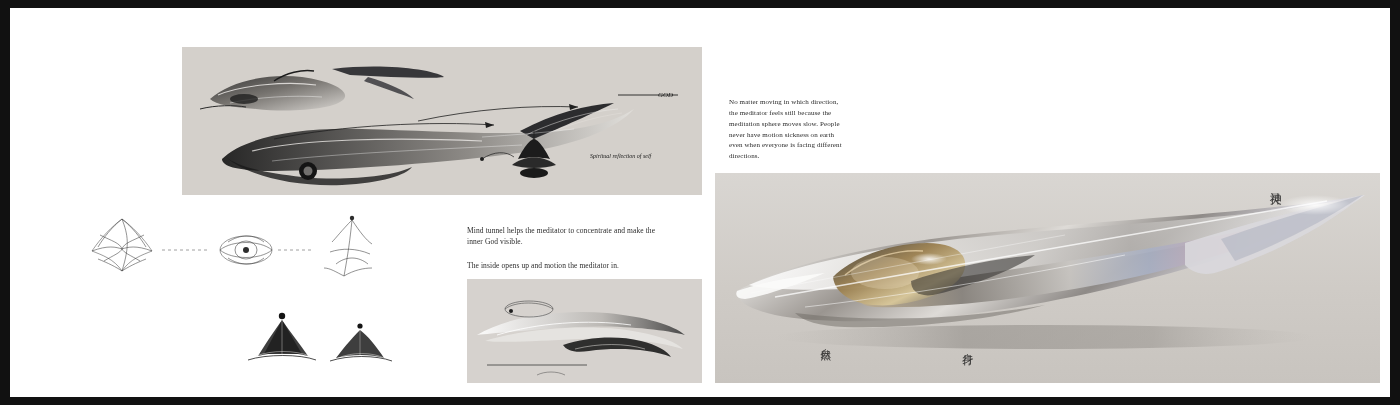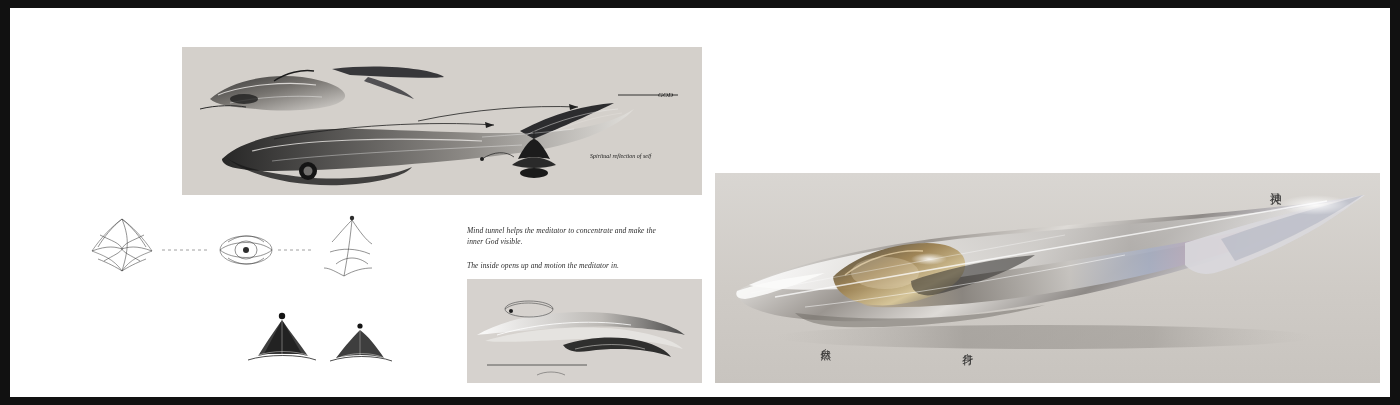--- a/index.html
+++ b/index.html
@@ -55,21 +55,20 @@
     height: 210px;
     background: linear-gradient(180deg,#d9d6d2 0%,#cfcbc6 55%,#c8c4bf 100%);
     overflow: hidden;
   }
 
   
   .caption {
     position: absolute;
     color: #2b2b2b;
     font-family: "Liberation Serif", serif;
-    font-style: italic;
     font-size: 7.5px;
     line-height: 1.45;
     letter-spacing: .1px;
   }
   #caption-mind-tunnel { left: 457px; top: 218px; width: 200px; }
   #caption-inside-opens { left: 457px; top: 253px; width: 200px; }
   #caption-no-matter {
     left: 719px; top: 89px; width: 118px;
     font-style: normal; font-size: 7px; line-height: 1.55;
   }
@@ -226,20 +225,21 @@
         <path d="M310 126 C 300 136, 292 146, 286 154 C 300 150, 322 150, 334 154 C 326 142, 318 132, 310 126 Z" fill="#232323" opacity=".88"></path>
         <path d="M288 154 C 302 148, 322 148, 334 154" stroke="#f0eeeb" stroke-width=".8" fill="none" opacity=".55"></path>
         <path d="M310 126 L310 152" stroke="#efedea" stroke-width=".7" opacity=".5"></path>
         <path d="M280 157 C 298 151, 326 151, 342 157" stroke="#1e1e1e" stroke-width=".8" fill="none"></path>
       </g>
     </svg>
   </div>
 
   <div class="caption" id="caption-mind-tunnel">Mind tunnel helps the meditator to concentrate and make the inner God visible.</div>
   <div class="caption" id="caption-inside-opens">The inside opens up and motion the meditator in.</div>
+  <div class="caption" id="caption-no-matter">No matter moving in which direction, the meditator feels still because the meditation sphere moves slow. People never have motion sickness on earth even when everyone is facing different directions.</div>
 
   <div class="panel" id="lower-sketch-panel">
     <svg width="235" height="104" viewBox="0 0 235 104">
       <defs>
         <linearGradient id="lg1" x1="0" y1="0" x2="1" y2="0">
           <stop offset="0%" stop-color="#ffffff"></stop>
           <stop offset="60%" stop-color="#b9b6b2"></stop>
           <stop offset="100%" stop-color="#3a3a3a"></stop>
         </linearGradient>
       </defs>

